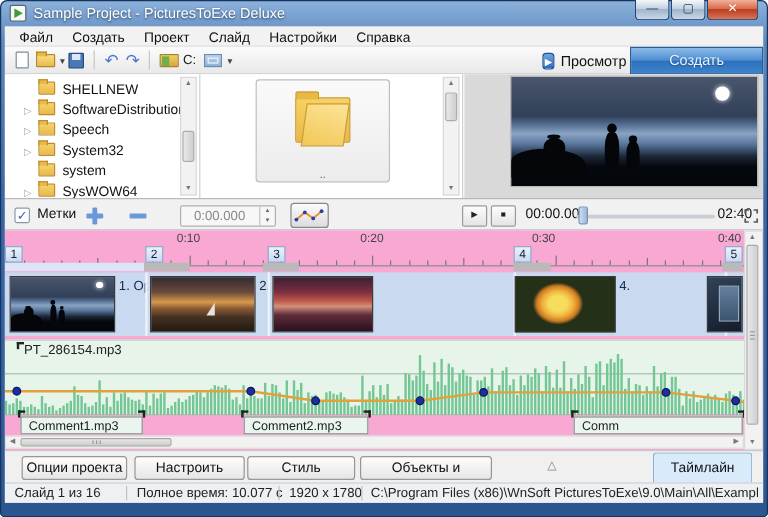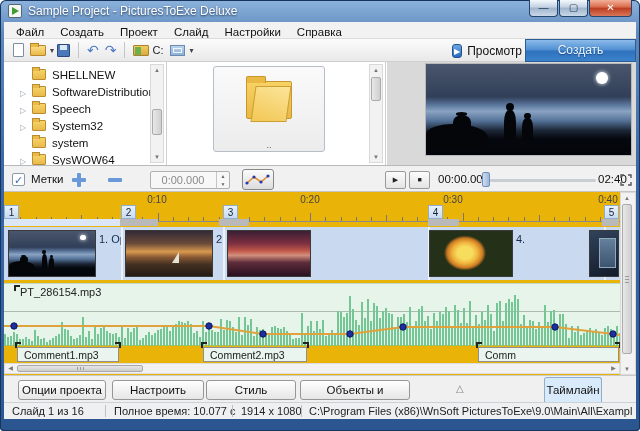--- a/index.html
+++ b/index.html
@@ -85,21 +85,21 @@
   .pm.plus::after{content:"";position:absolute;left:5px;top:0;width:4px;height:14px;background:#6a98d8;border-radius:1px;}
   .spinbox{position:absolute;left:146px;top:5px;width:80px;height:18px;border:1px solid #b0b0b0;background:#f7f7f7;border-radius:2px;}
   .spin-val{position:absolute;left:0;right:14px;top:2px;text-align:center;font-size:11px;color:#8a8a8a;}
   .spin-ud{position:absolute;right:0;top:0;bottom:0;width:13px;border-left:1px solid #c4c4c4;font-size:5px;color:#666;text-align:center;line-height:8px;}
   .wave-btn{position:absolute;left:238px;top:3px;width:32px;height:21px;border:1px solid #888;border-radius:3px;background:linear-gradient(180deg,#fbfbfb,#dcdcdc);}
   .tr-btn{position:absolute;top:5px;width:21px;height:18px;border:1px solid #9a9a9a;border-radius:2px;background:linear-gradient(180deg,#fcfcfc,#e4e4e4);font-size:7px;color:#222;text-align:center;line-height:16px;}
   .time-txt{position:absolute;top:7px;font-size:11.5px;color:#111;}
   .slider-track{position:absolute;left:476px;top:13px;width:116px;height:3px;background:#c9cdd4;border-radius:2px;}
   .slider-thumb{position:absolute;left:478px;top:6px;width:8px;height:15px;background:linear-gradient(90deg,#cfdcef,#9cb8da);border:1px solid #7090b8;border-radius:2px;}
   
-  .timeline{left:0;top:170px;width:616px;height:183px;background:#eab308;overflow:hidden;}
+  .timeline{left:0;top:170px;width:616px;height:183px;background:#f9a8d4;overflow:hidden;}
   .ruler-time{position:absolute;top:2px;transform:translateX(-50%);font-size:10px;color:#444;}
   .ruler-ticks{position:absolute;left:0;top:13px;width:616px;height:17px;border-bottom:1px solid #8a8a8a;}
   .tick{position:absolute;bottom:0;width:1px;background:#777;}
   .sel-bar{position:absolute;top:27px;height:7px;background:#dbe7f7;}
   .trans-bar{position:absolute;top:27px;height:7px;background:#b9b9b9;}
   .slide-chip{position:absolute;top:13px;width:15px;height:14px;background:linear-gradient(180deg,#eaf2fb,#c8daf0);border:1px solid #90aed0;font-size:10px;color:#123;text-align:center;line-height:13px;}
   .thumbrow{position:absolute;left:0;top:35px;width:616px;height:53px;background:#c9daf0;}
   .cellsep{position:absolute;top:35px;height:53px;width:2px;background:#edf2fa;}
   .sl-thumb{position:absolute;top:38px;height:47px;border:1px solid #3a3a3a;}
   .sl-label{position:absolute;top:41px;font-size:11px;color:#152a4e;white-space:nowrap;overflow:hidden;}
@@ -572,26 +572,26 @@
         </div>
       <div class="sc-arrow" style="bottom:0;">▼</div>
     </div>
 
     <div class="abs bottombar">
       <div class="bb-btn" style="left:14px;width:88px;">Опции проекта</div>
       <div class="bb-btn" style="left:108px;width:92px;">Настроить слайд</div>
       <div class="bb-btn" style="left:202px;width:90px;">Стиль</div>
       <div class="bb-btn" style="left:296px;width:110px;">Объекты и анимация</div>
       <div class="tri">△</div>
-      <div class="tab active" style="left:540px;top:1px;width:58px;height:26px;line-height:25px;">Таймлайн</div>
+      <div class="tab active" style="left:540px;top:1px;width:83px;height:26px;line-height:25px;">Таймлайн</div>
     </div>
 
     <div class="abs statusbar">
       <span class="st" style="left:8px;">Слайд 1 из 16</span>
       <span class="st-sep" style="left:101px;"></span>
       <span class="st" style="left:110px;">Полное время: 10.077 с</span>
       <span class="st-sep" style="left:228px;"></span>
-      <span class="st" style="left:237px;">1914 x 1080</span>
+      <span class="st" style="left:237px;">1920 x 1780</span>
       <span class="st-sep" style="left:297px;"></span>
       <span class="st" style="left:305px;width:323px;overflow:hidden;">C:\Program Files (x86)\WnSoft PicturesToExe\9.0\Main\All\Examples\Sample Proje</span>
     </div>
   </div>
 </div>
 
 </body></html>

